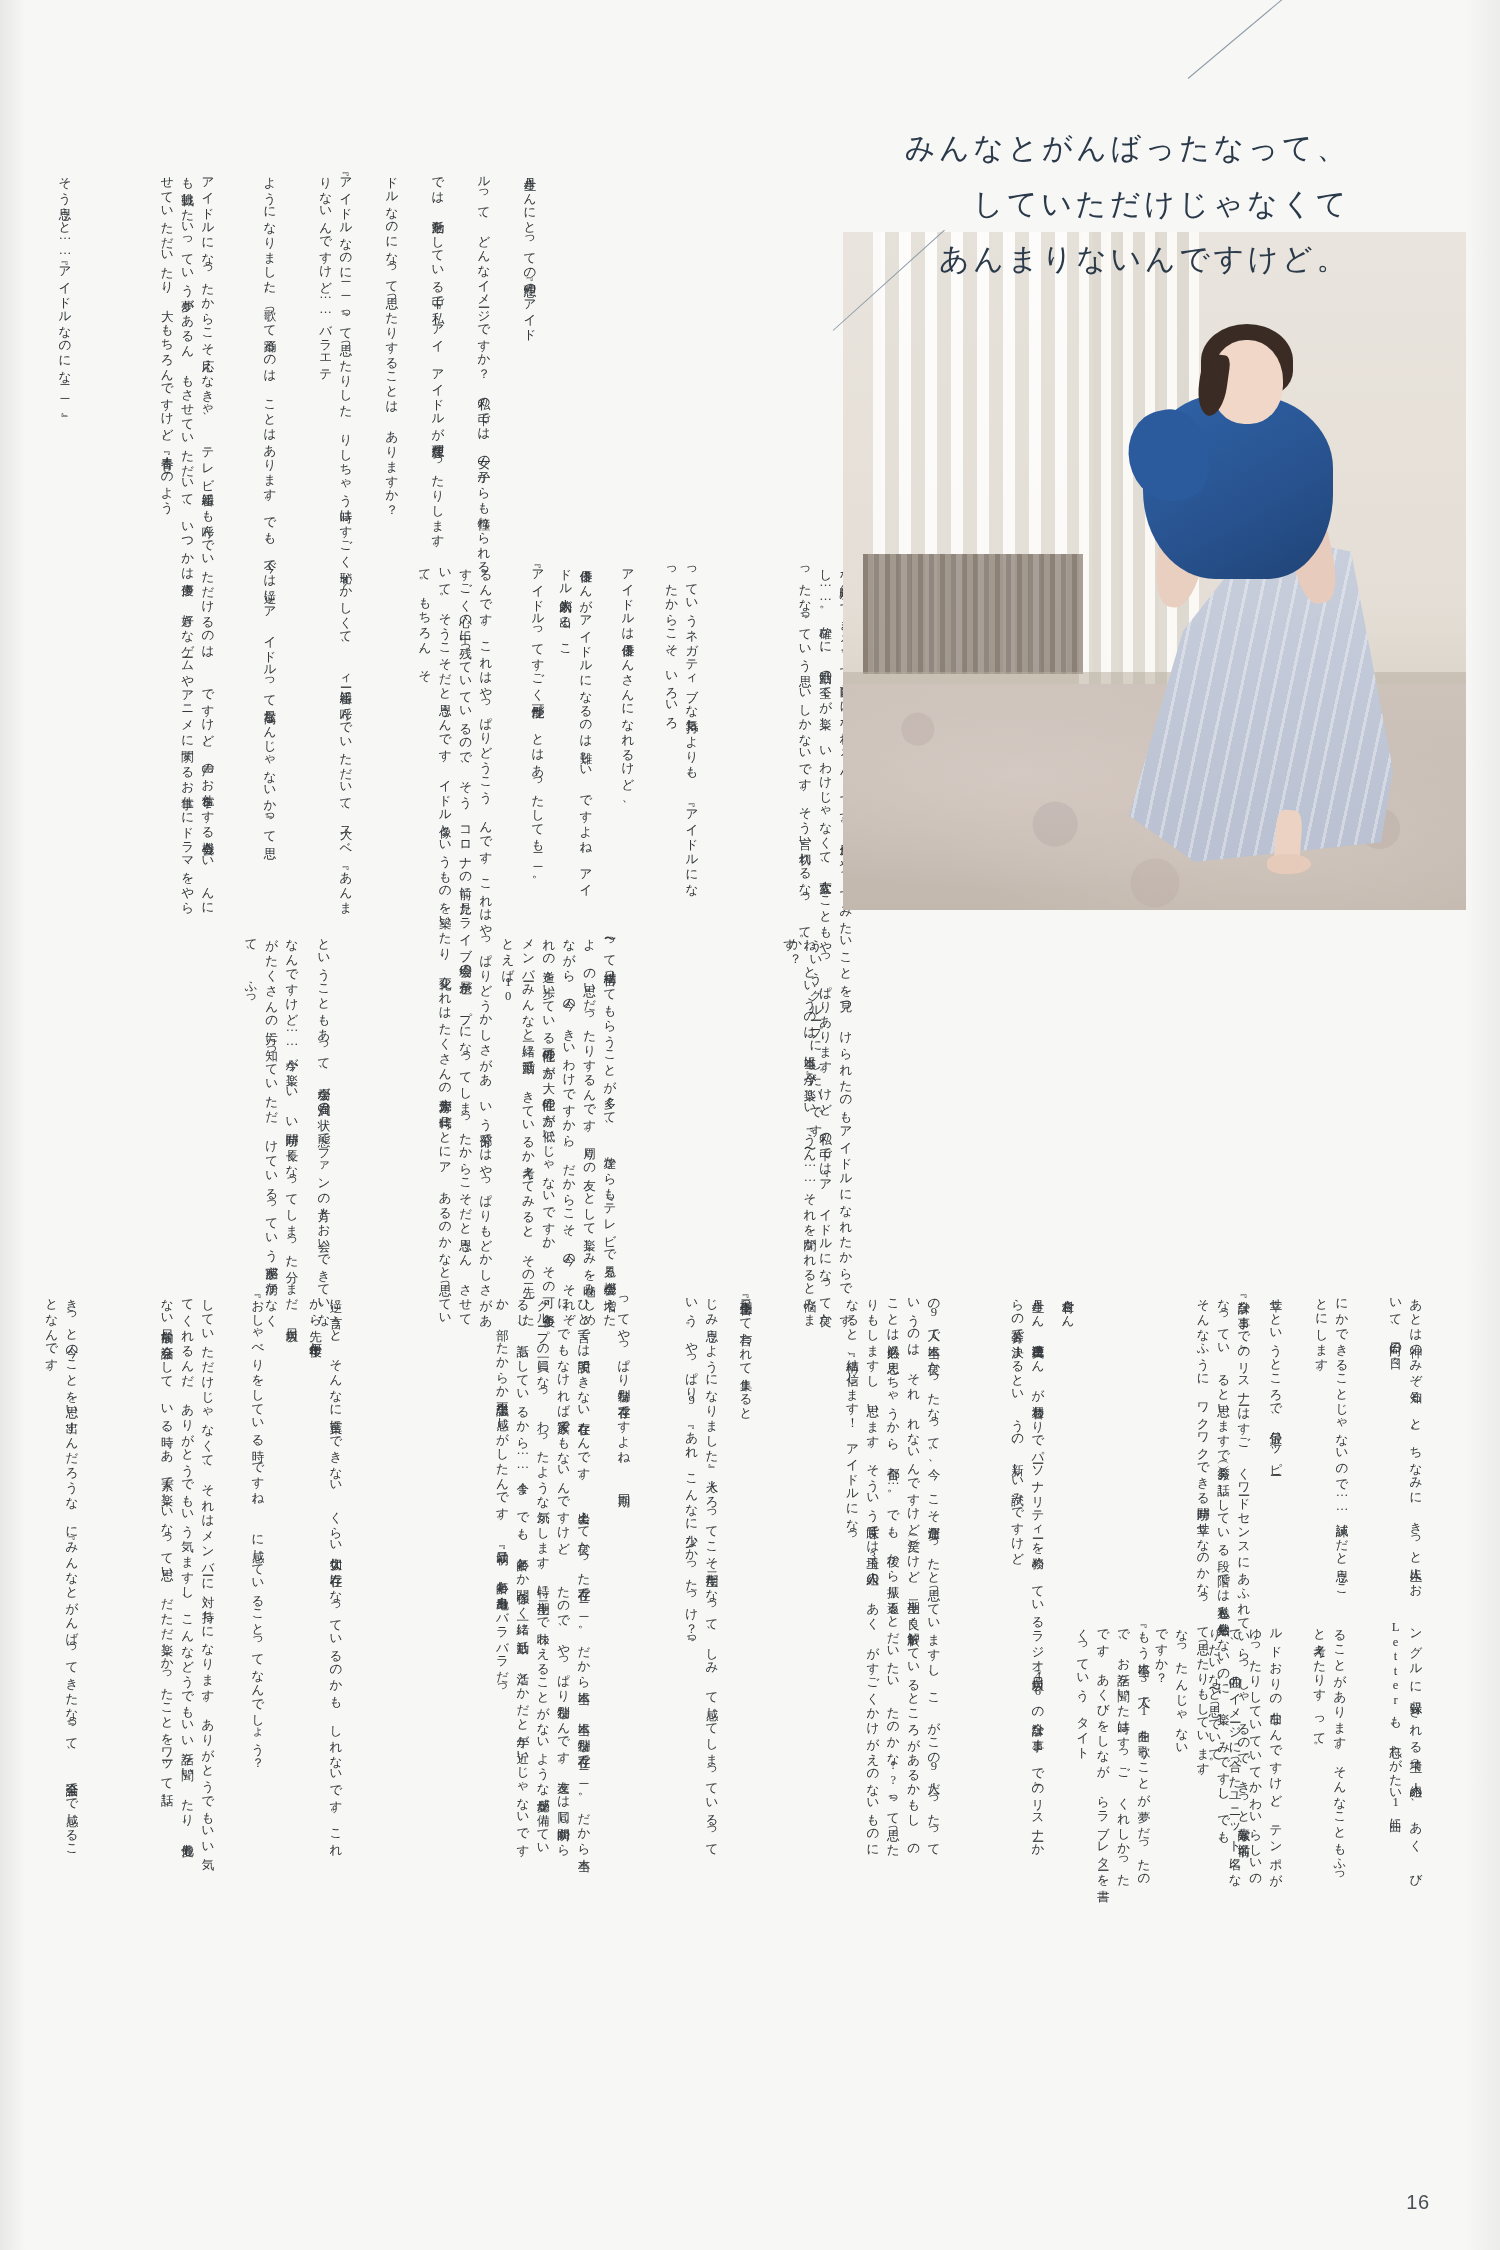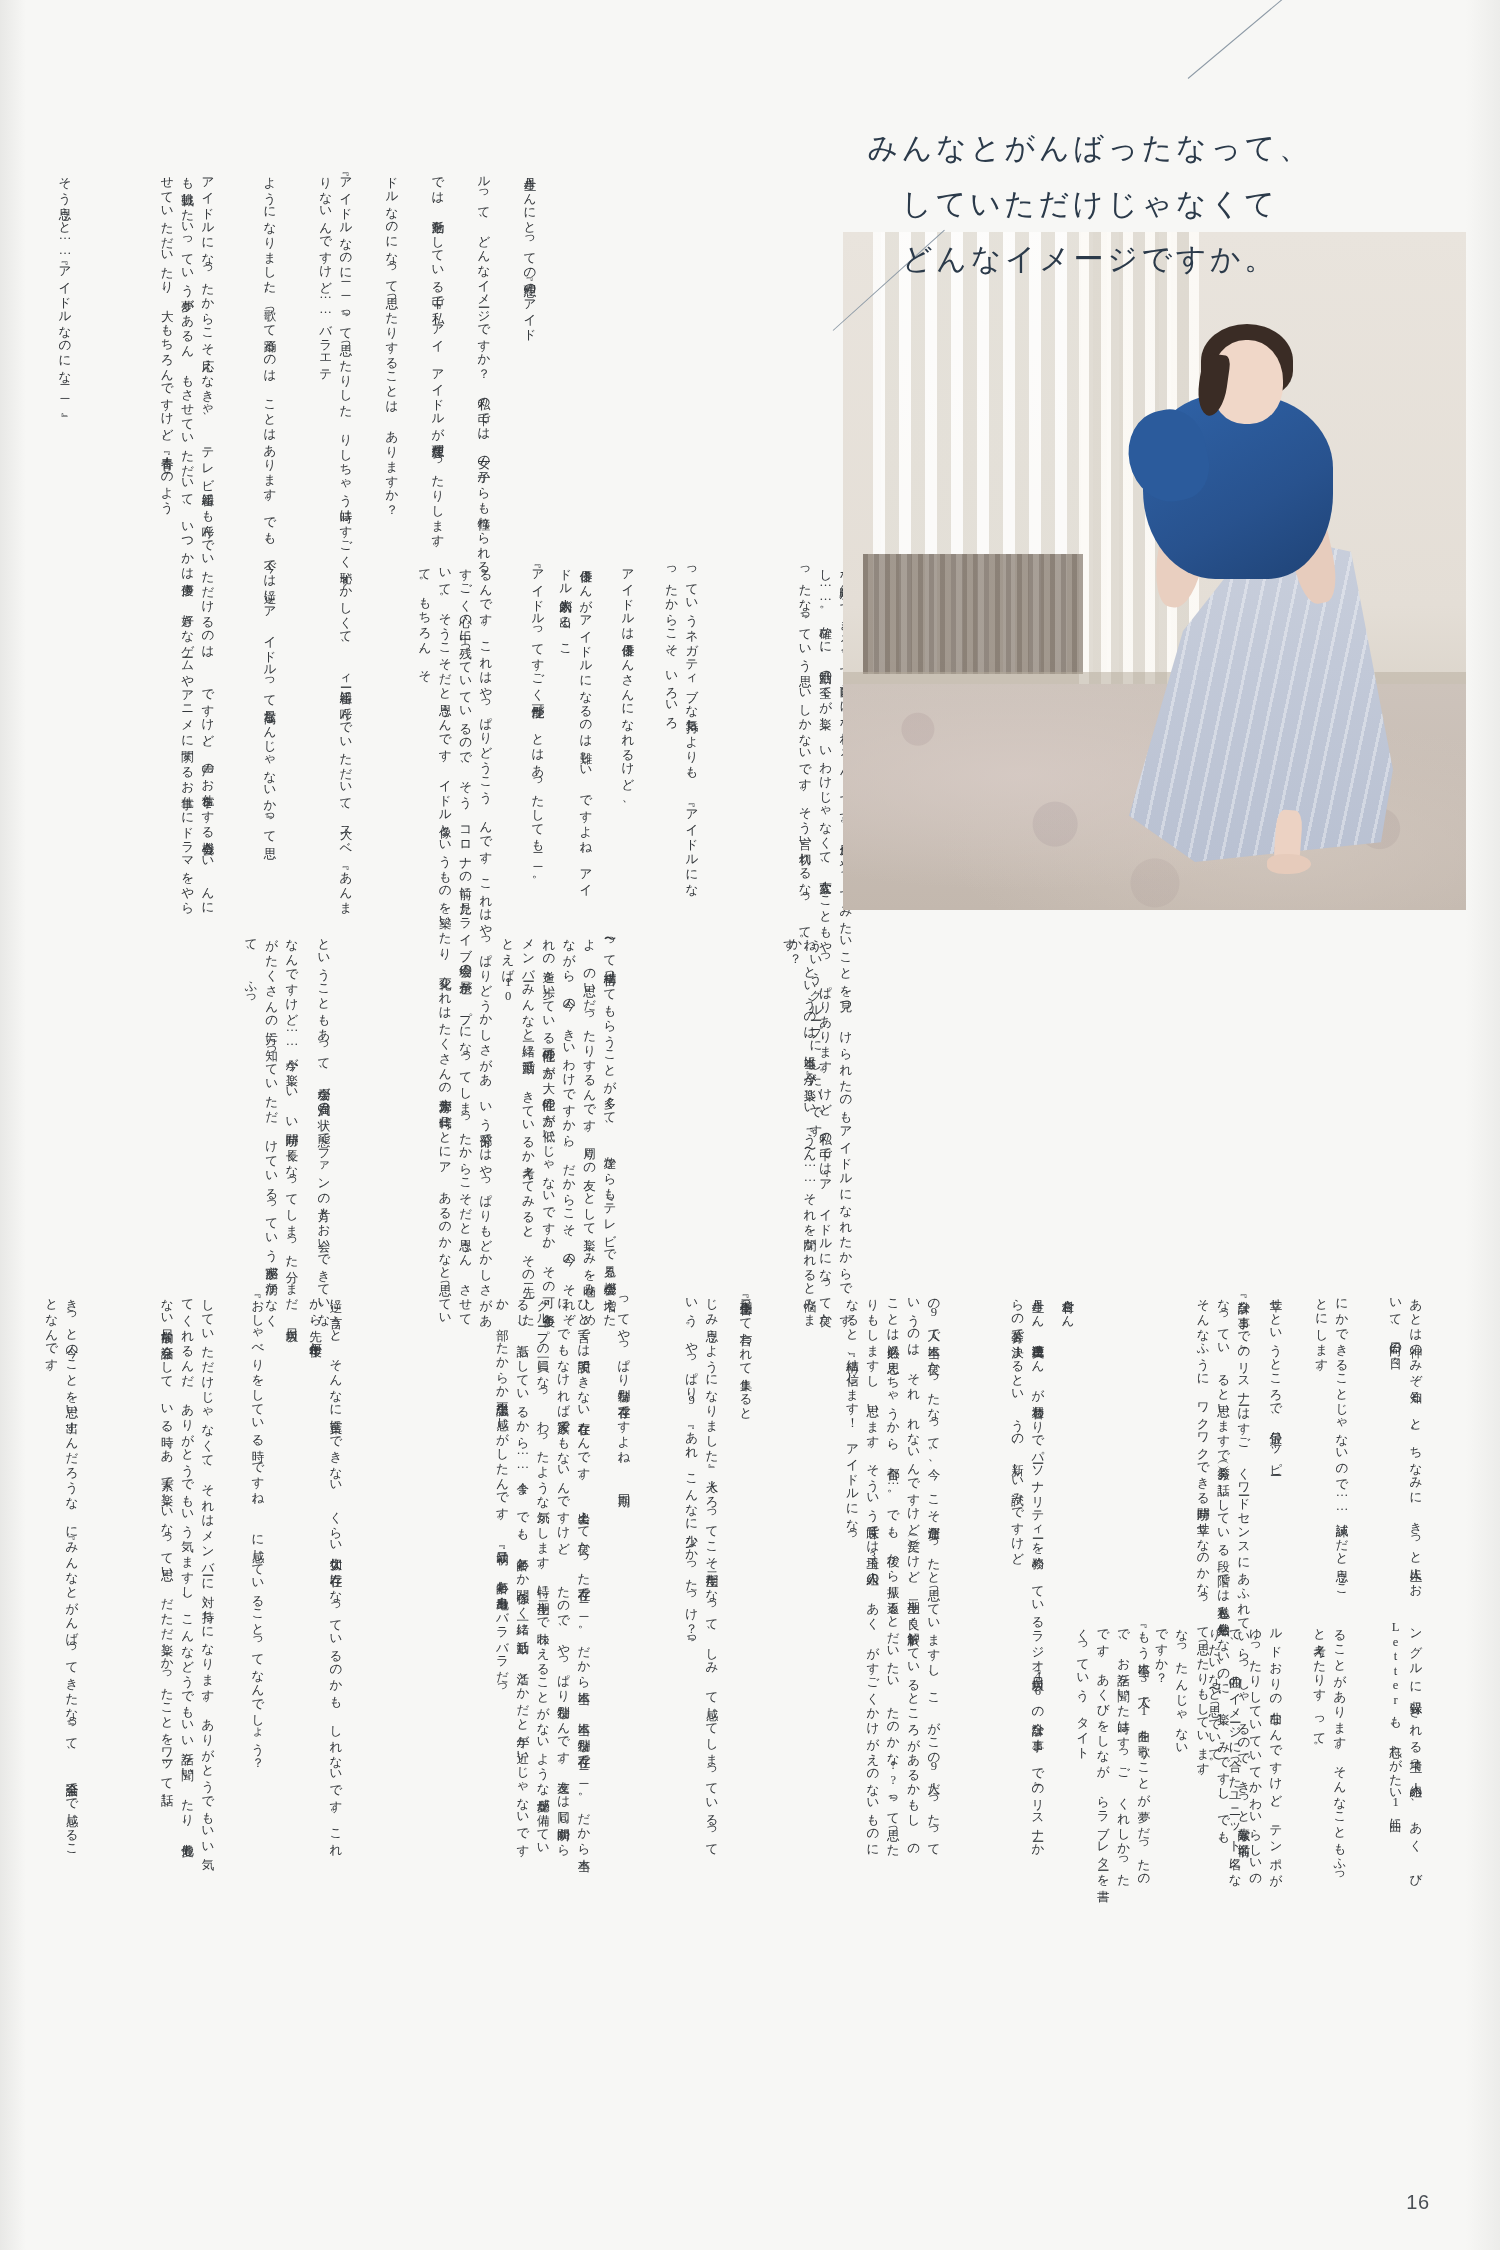--- a/index.html
+++ b/index.html
@@ -54,21 +54,21 @@
     height: 200px;
     writing-mode: horizontal-tb;
     text-align: right;
     color: #2b3a4a;
     font-size: 30px;
     line-height: 1.85;
     letter-spacing: 0.12em;
     font-family: "Liberation Serif", serif;
     z-index: 5;
   }
-  .headline div { white-space: nowrap; text-align: center; }
+  .headline div { white-space: nowrap; }
 
   
   .rule {
     position: absolute;
     background: #8d9aa6;
     height: 1px;
     transform-origin: left center;
     z-index: 4;
   }
   .rule-1 {
@@ -272,21 +272,21 @@
 <body>
 
 <div id="page">
 
   <div class="rule rule-1"></div>
   <div class="rule rule-2"></div>
 
   <div class="headline">
     <div>みんなとがんばったなって、</div>
     <div>していただけじゃなくて</div>
-    <div>どんなイメージですか。</div>
+    <div>あんまりないんですけど。</div>
   </div>
 
   <div class="photo-frame">
     <div class="ph-wall"></div>
     <div class="ph-window"></div>
     <div class="ph-curtain"></div>
     <div class="ph-curtain2"></div>
     <div class="ph-radiator"></div>
     <div class="ph-baseboard"></div>
     <div class="ph-rug"></div>

